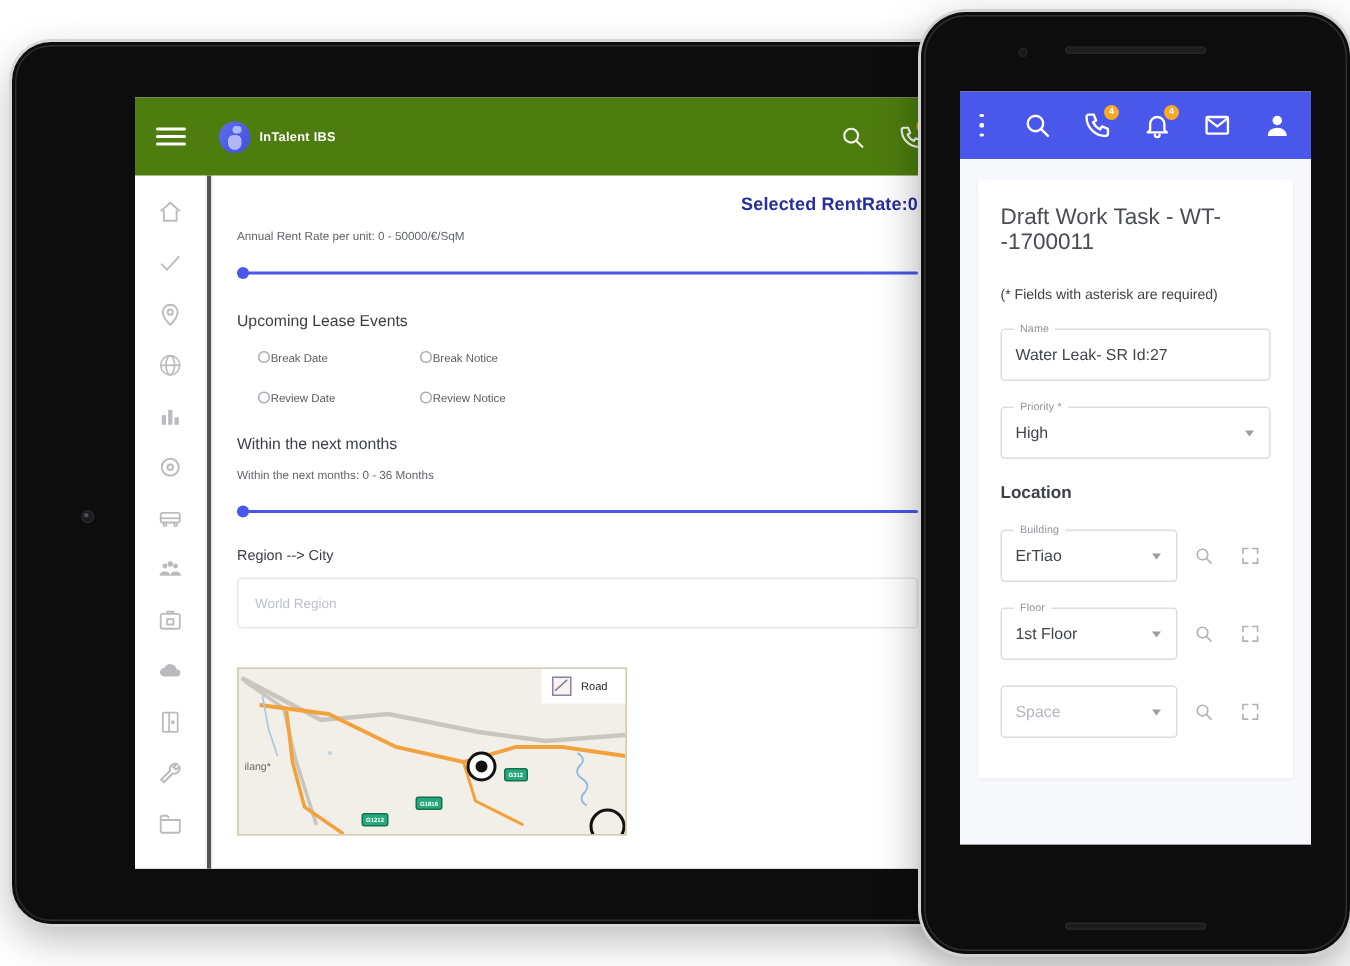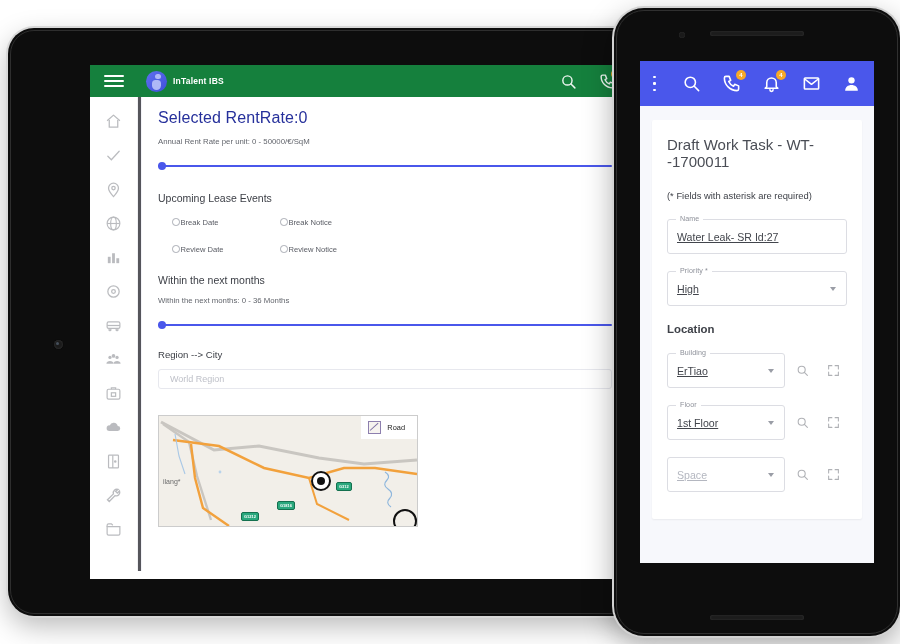--- a/index.html
+++ b/index.html
@@ -27,21 +27,21 @@
   #tablet-camera:after{
     content:"";position:absolute;left:2px;top:2px;width:3px;height:3px;
     border-radius:50%;background:#46505c;
   }
   #tablet-screen{
     position:absolute;left:82px;top:37px;width:540px;height:514px;
     background:#ffffff;overflow:hidden;
   }
   
   .appbar{
-    height:32px;background:#15803d;display:flex;align-items:center;
+    height:52px;background:#4d7c0f;display:flex;align-items:center;
     padding:0 14px;box-sizing:border-box;position:relative;z-index:5;
   }
   .hamburger{width:20px;display:flex;flex-direction:column;gap:3px;cursor:pointer;}
   .hamburger i{display:block;height:2px;background:#fff;border-radius:1px;}
   .brand{display:flex;align-items:center;gap:6px;margin-left:22px;}
   .brand-logo{
     width:21px;height:21px;border-radius:50%;
     background:linear-gradient(135deg,#5f6ff0 0%,#3f4fd9 100%);
     position:relative;overflow:hidden;
   }
@@ -72,22 +72,23 @@
   }
   .rail-item{width:17px;height:17px;opacity:.42;cursor:pointer;}
   .rail-item svg{display:block;width:17px;height:17px;}
   .rail-scroll{width:3px;background:#55555b;flex-shrink:0;}
   .content{
     flex:1;background:#fff;padding:0 0 0 16px;overflow:hidden;position:relative;
     border-left:1px solid #f3f3f7;
   }
   .content-inner{padding:8px 18px 0 0;}
   h2.sel-rate{
-    margin:0;padding-top:4px;font-size:16px;font-weight:normal;color:#26309b;
+    margin:0;padding-top:4px;font-size:12px;font-weight:bold;color:#26309b;
     letter-spacing:.1px;
+    text-align:right;
   }
   .sub-note{margin:10px 0 0;font-size:7.8px;color:#62656c;}
   .slider-row{margin-top:14px;position:relative;height:12px;}
   .slider-track{
     position:absolute;left:0;right:0;top:5px;height:2px;background:#4a57eb;
     border-radius:2px;
   }
   .slider-thumb{
     position:absolute;left:0;top:2px;width:8px;height:8px;border-radius:50%;
     background:#4a57eb;cursor:pointer;
@@ -98,21 +99,21 @@
     row-gap:18px;padding-left:14px;
   }
   .radio-opt{display:flex;gap:1px;cursor:pointer;}
   .radio-dot{
     width:7.5px;height:7.5px;border-radius:50%;border:1px solid #a9acb4;
     box-sizing:border-box;flex-shrink:0;
   }
   .radio-lbl{font-size:7.6px;color:#585b63;}
   .field-label{margin-top:18px;font-size:9.6px;color:#3b3e45;}
   .region-input{
-    margin-top:9px;height:20px;border:1px solid #e7e8ee;border-radius:3px;
+    margin-top:9px;height:34px;border:1px solid #e7e8ee;border-radius:3px;
     display:flex;align-items:center;padding:0 11px;box-sizing:border-box;
     background:#fff;cursor:text;
   }
   .region-input span{font-size:9px;color:#bfc1c9;}
   
   .map-wrap{
     margin-top:26px;width:258px;height:110px;border:1px solid #ccc;
     background:#fde047;position:relative;overflow:hidden;
   }
   .map-legend{
@@ -184,21 +185,21 @@
   .mfield{
     position:relative;border:1px solid #dcdde3;border-radius:3px;height:35px;
     display:flex;align-items:center;padding:0 9px;box-sizing:border-box;
     margin-bottom:17px;background:#fff;cursor:text;
   }
   .mfield.with-adorn{margin-bottom:0;flex:1;}
   .mlabel{
     position:absolute;left:8px;top:-5px;background:#fff;padding:0 4px;
     font-size:7.1px;color:#8d9099;letter-spacing:.1px;
   }
-  .mvalue{font-size:10.6px;color:#42454c;text-decoration:underline;}
+  .mvalue{font-size:10.6px;color:#42454c;}
   .mvalue.placeholder{color:#b4b7c0;}
   .mcaret{
     position:absolute;right:10px;top:50%;margin-top:-2px;width:0;height:0;
     border-left:3.5px solid transparent;border-right:3.5px solid transparent;
     border-top:4px solid #9a9da6;
   }
   .sect-title{font-size:11.4px;color:#3e4148;margin:4px 0 18px;}
   .loc-row{display:flex;align-items:center;gap:4px;margin-bottom:17px;}
   .adorn{width:27px;display:flex;justify-content:center;align-items:center;cursor:pointer;}
   .adorn svg{width:13px;height:13px;display:block;opacity:.55;}

